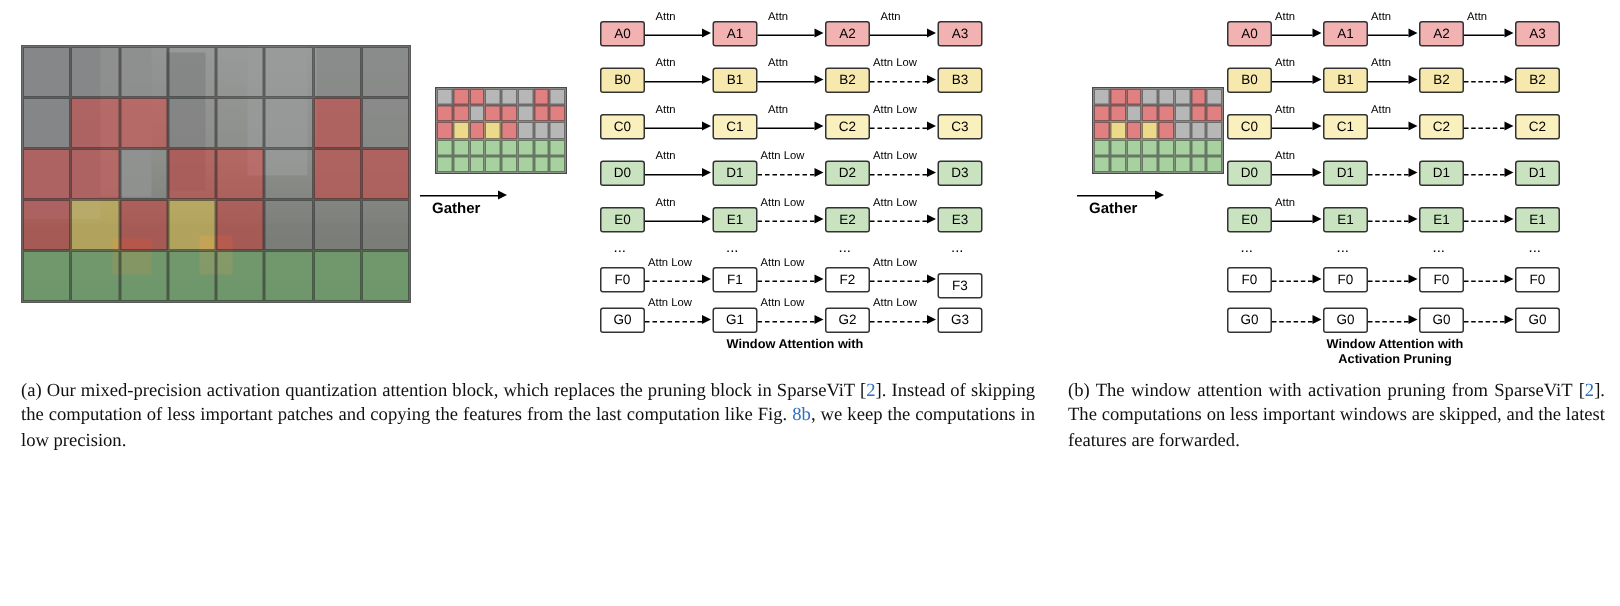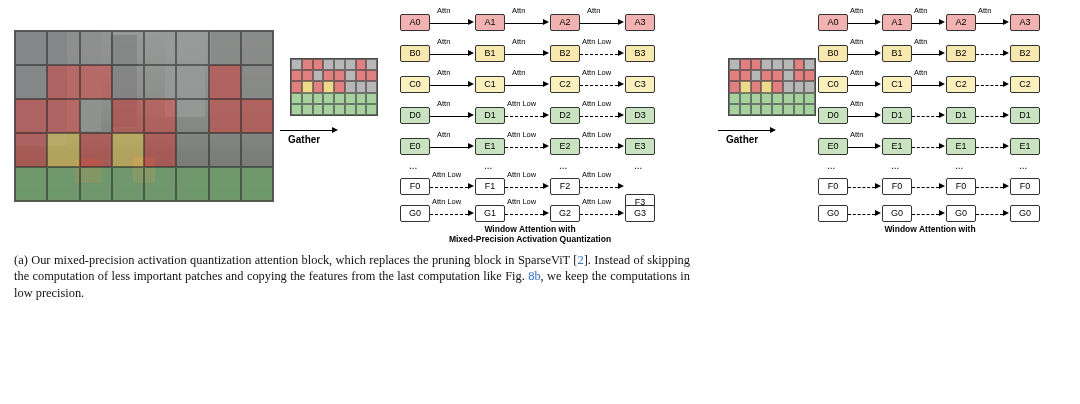--- a/index.html
+++ b/index.html
@@ -337,21 +337,21 @@
     <div class="edgelabel" style="left:582px;top:130px;">Attn Low</div>
 
     <div class="dots" style="left:409px;top:160px;">...</div>
     <div class="dots" style="left:484px;top:160px;">...</div>
     <div class="dots" style="left:559px;top:160px;">...</div>
     <div class="dots" style="left:634px;top:160px;">...</div>
 
     <div class="node n-white" style="left:400px;top:178px;">F0</div>
     <div class="node n-white" style="left:475px;top:178px;">F1</div>
     <div class="node n-white" style="left:550px;top:178px;">F2</div>
-    <div class="node n-white" style="left:625px;top:194px;">F3</div>
+    <div class="node n-white" style="left:625px;top:182px;">F3</div>
     <div class="dash-line" style="left:430px;top:186.5px;width:38px;"></div>
     <div class="arrow-head" style="left:468px;top:183px;"></div>
     <div class="edgelabel" style="left:432px;top:170px;">Attn Low</div>
     <div class="dash-line" style="left:505px;top:186.5px;width:38px;"></div>
     <div class="arrow-head" style="left:543px;top:183px;"></div>
     <div class="edgelabel" style="left:507px;top:170px;">Attn Low</div>
     <div class="dash-line" style="left:580px;top:186.5px;width:38px;"></div>
     <div class="arrow-head" style="left:618px;top:183px;"></div>
     <div class="edgelabel" style="left:582px;top:170px;">Attn Low</div>
 
@@ -363,21 +363,20 @@
     <div class="arrow-head" style="left:468px;top:210px;"></div>
     <div class="edgelabel" style="left:432px;top:197px;">Attn Low</div>
     <div class="dash-line" style="left:505px;top:213.5px;width:38px;"></div>
     <div class="arrow-head" style="left:543px;top:210px;"></div>
     <div class="edgelabel" style="left:507px;top:197px;">Attn Low</div>
     <div class="dash-line" style="left:580px;top:213.5px;width:38px;"></div>
     <div class="arrow-head" style="left:618px;top:210px;"></div>
     <div class="edgelabel" style="left:582px;top:197px;">Attn Low</div>
 
     <div class="caption-center" style="left:390px;top:224px;width:280px;">Window Attention with</div>
-    <div class="caption-center" style="left:390px;top:234px;width:280px;">Mixed-Precision Activation Quantization</div>
   </div>
 
   <div class="panel-b">
 
     <div class="gathergrid" style="left:28px;top:58px;">
       <div class="g" style="left:0;top:0;width:86px;height:56px;background:#c8cdc5;"></div>
       <div class="g" style="left:0px;top:0px;width:10.75px;height:11.2px;background:#b7b7b7;"></div>
       <div class="g" style="left:10.75px;top:0px;width:10.75px;height:11.2px;background:#e08080;"></div>
       <div class="g" style="left:21.5px;top:0px;width:10.75px;height:11.2px;background:#e08080;"></div>
       <div class="g" style="left:32.25px;top:0px;width:10.75px;height:11.2px;background:#b7b7b7;"></div>
@@ -512,21 +511,25 @@
     <div class="node n-white" style="left:246px;top:205px;">G0</div>
     <div class="node n-white" style="left:310px;top:205px;">G0</div>
     <div class="dash-line" style="left:148px;top:213.5px;width:27px;"></div>
     <div class="arrow-head" style="left:175px;top:210px;"></div>
     <div class="dash-line" style="left:212px;top:213.5px;width:27px;"></div>
     <div class="arrow-head" style="left:239px;top:210px;"></div>
     <div class="dash-line" style="left:276px;top:213.5px;width:27px;"></div>
     <div class="arrow-head" style="left:303px;top:210px;"></div>
 
     <div class="caption-center" style="left:110px;top:224px;width:240px;">Window Attention with</div>
+    <div class="caption-center" style="left:110px;top:234px;width:240px;">Activation Pruning</div>
   </div>
 
   <div class="cap cap-a">
     <span>(a) Our mixed-precision activation quantization attention block, which replaces the pruning block in SparseViT [</span><span class="ref">2</span><span>]. Instead of skipping the computation of less important patches and copying the features from the last computation like Fig. </span><span class="ref">8b</span><span>, we keep the computations in low precision.</span>
   </div>
 
+  <div class="cap cap-b">
+    <span>(b) The window attention with activation pruning from SparseViT [</span><span class="ref">2</span><span>]. The computations on less important windows are skipped, and the latest features are forwarded.</span>
+  </div>
 
 
 </div>
 
 </body></html>

